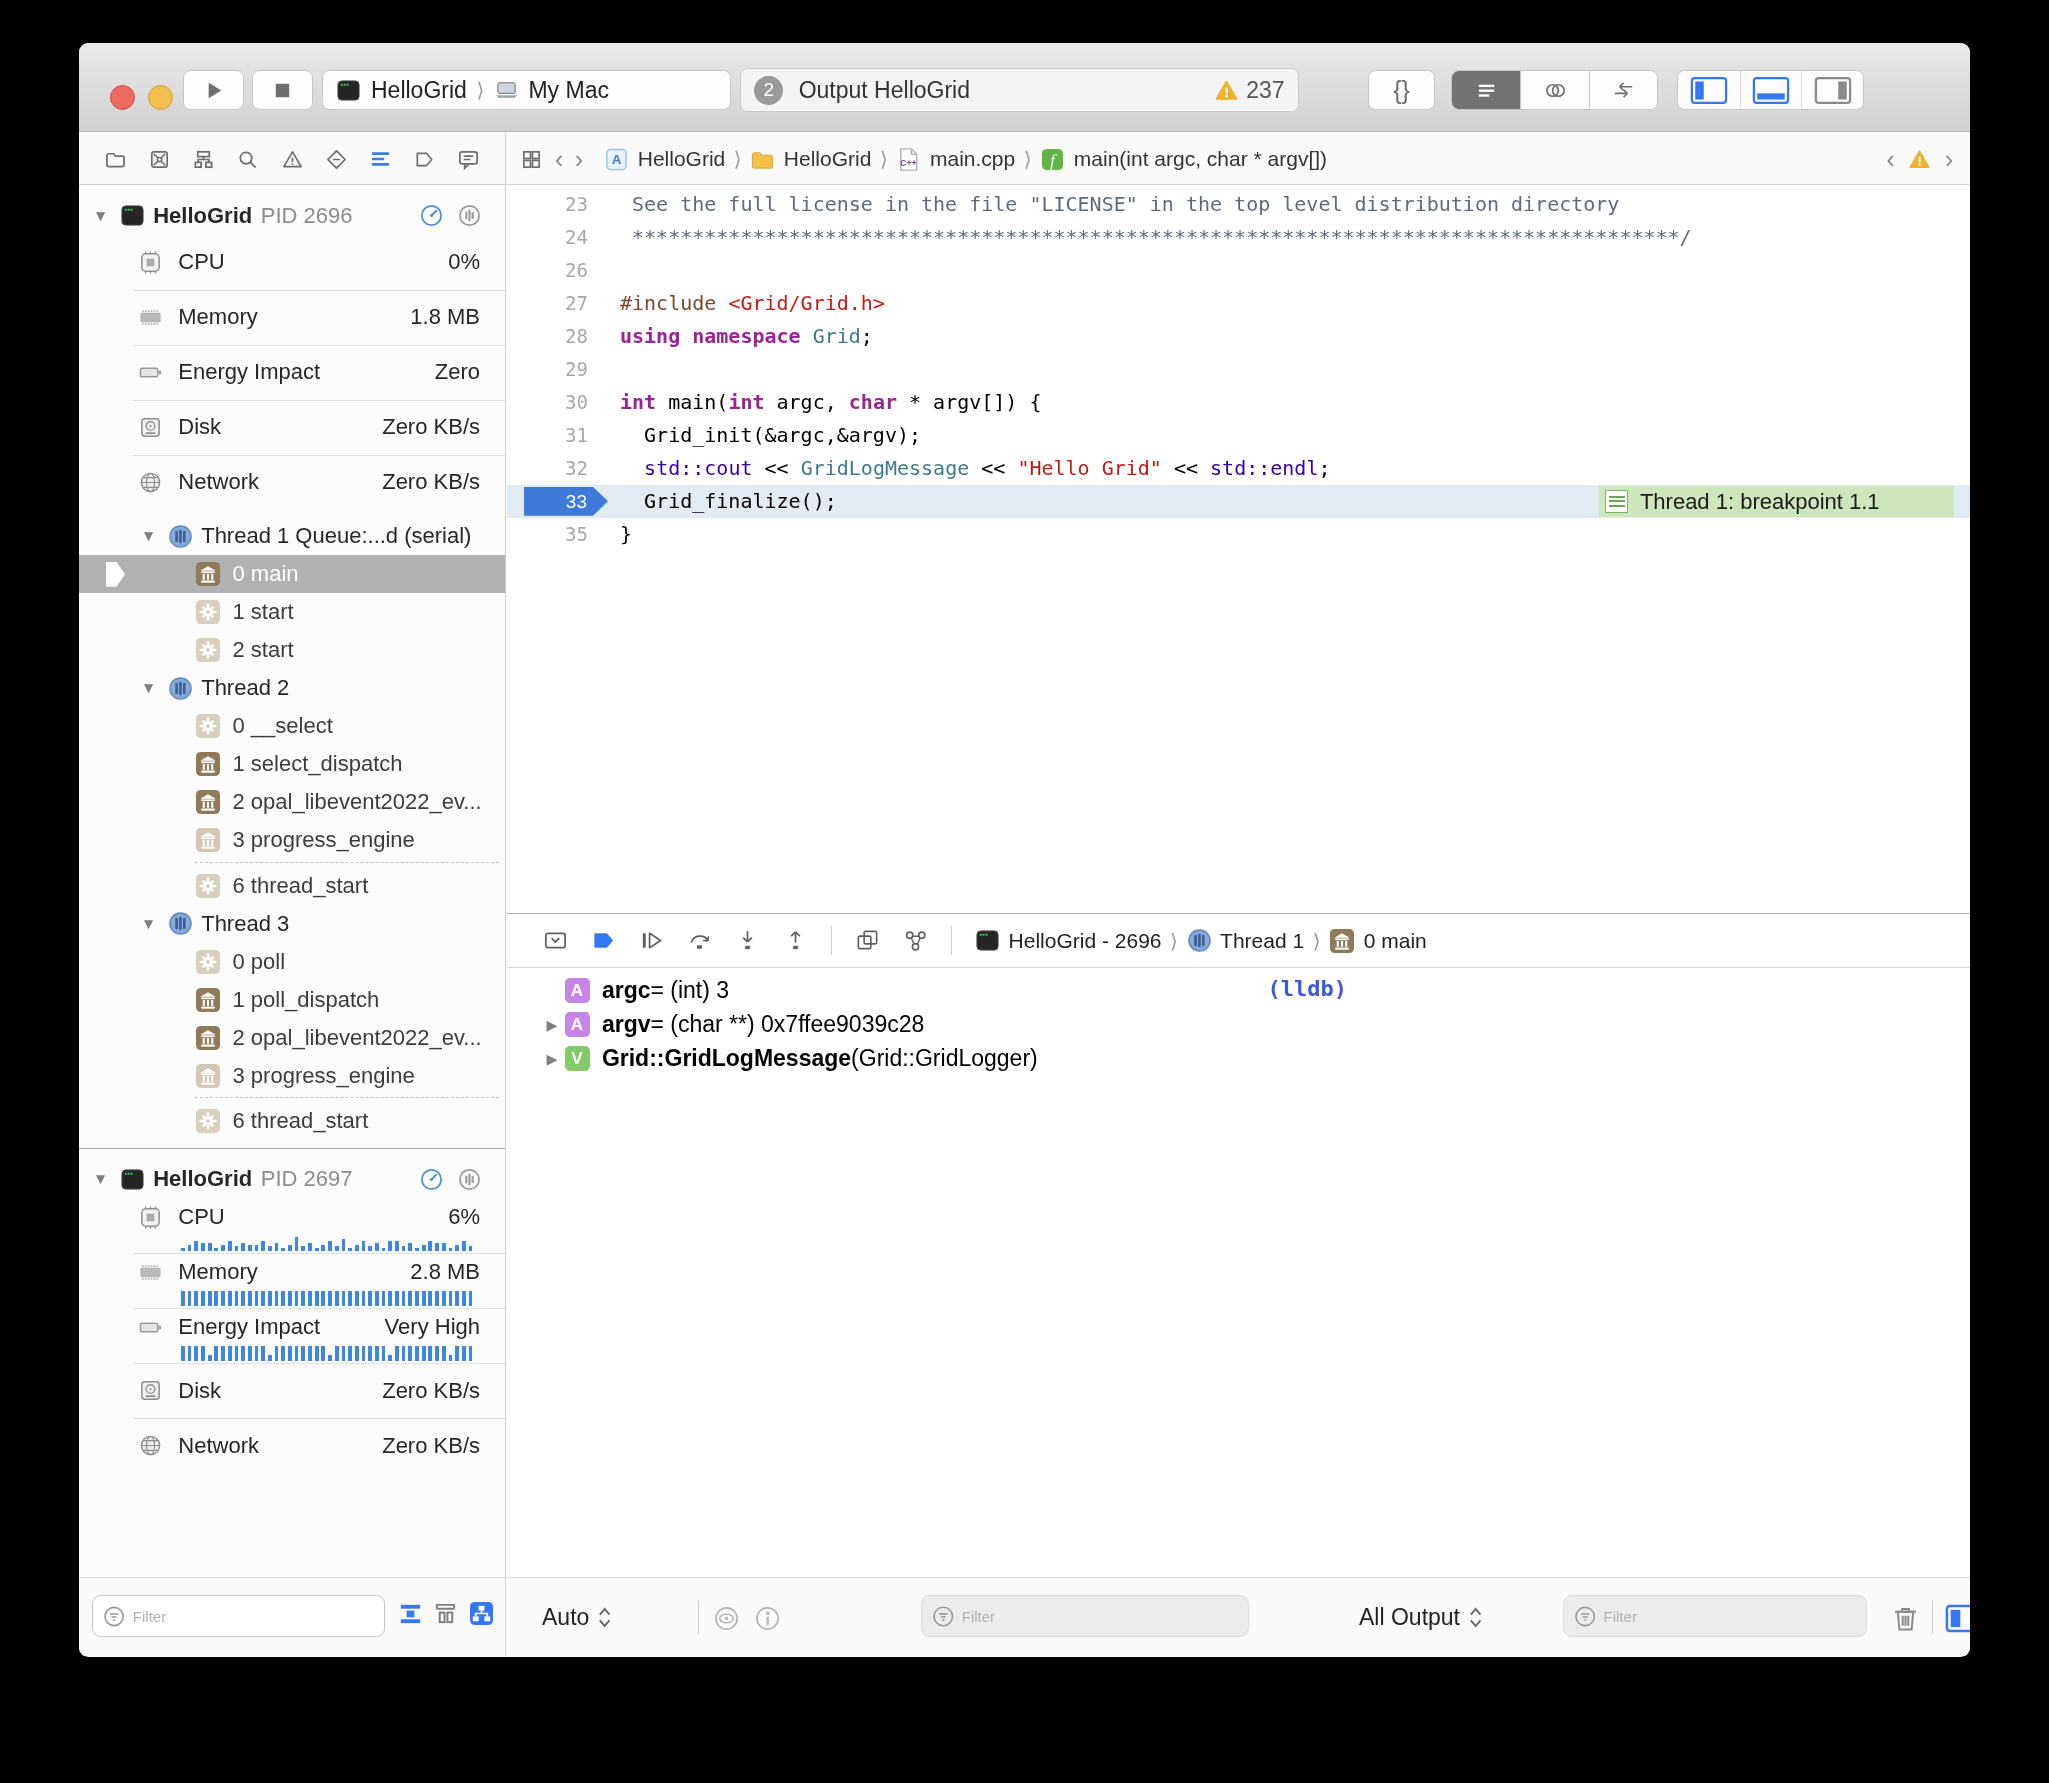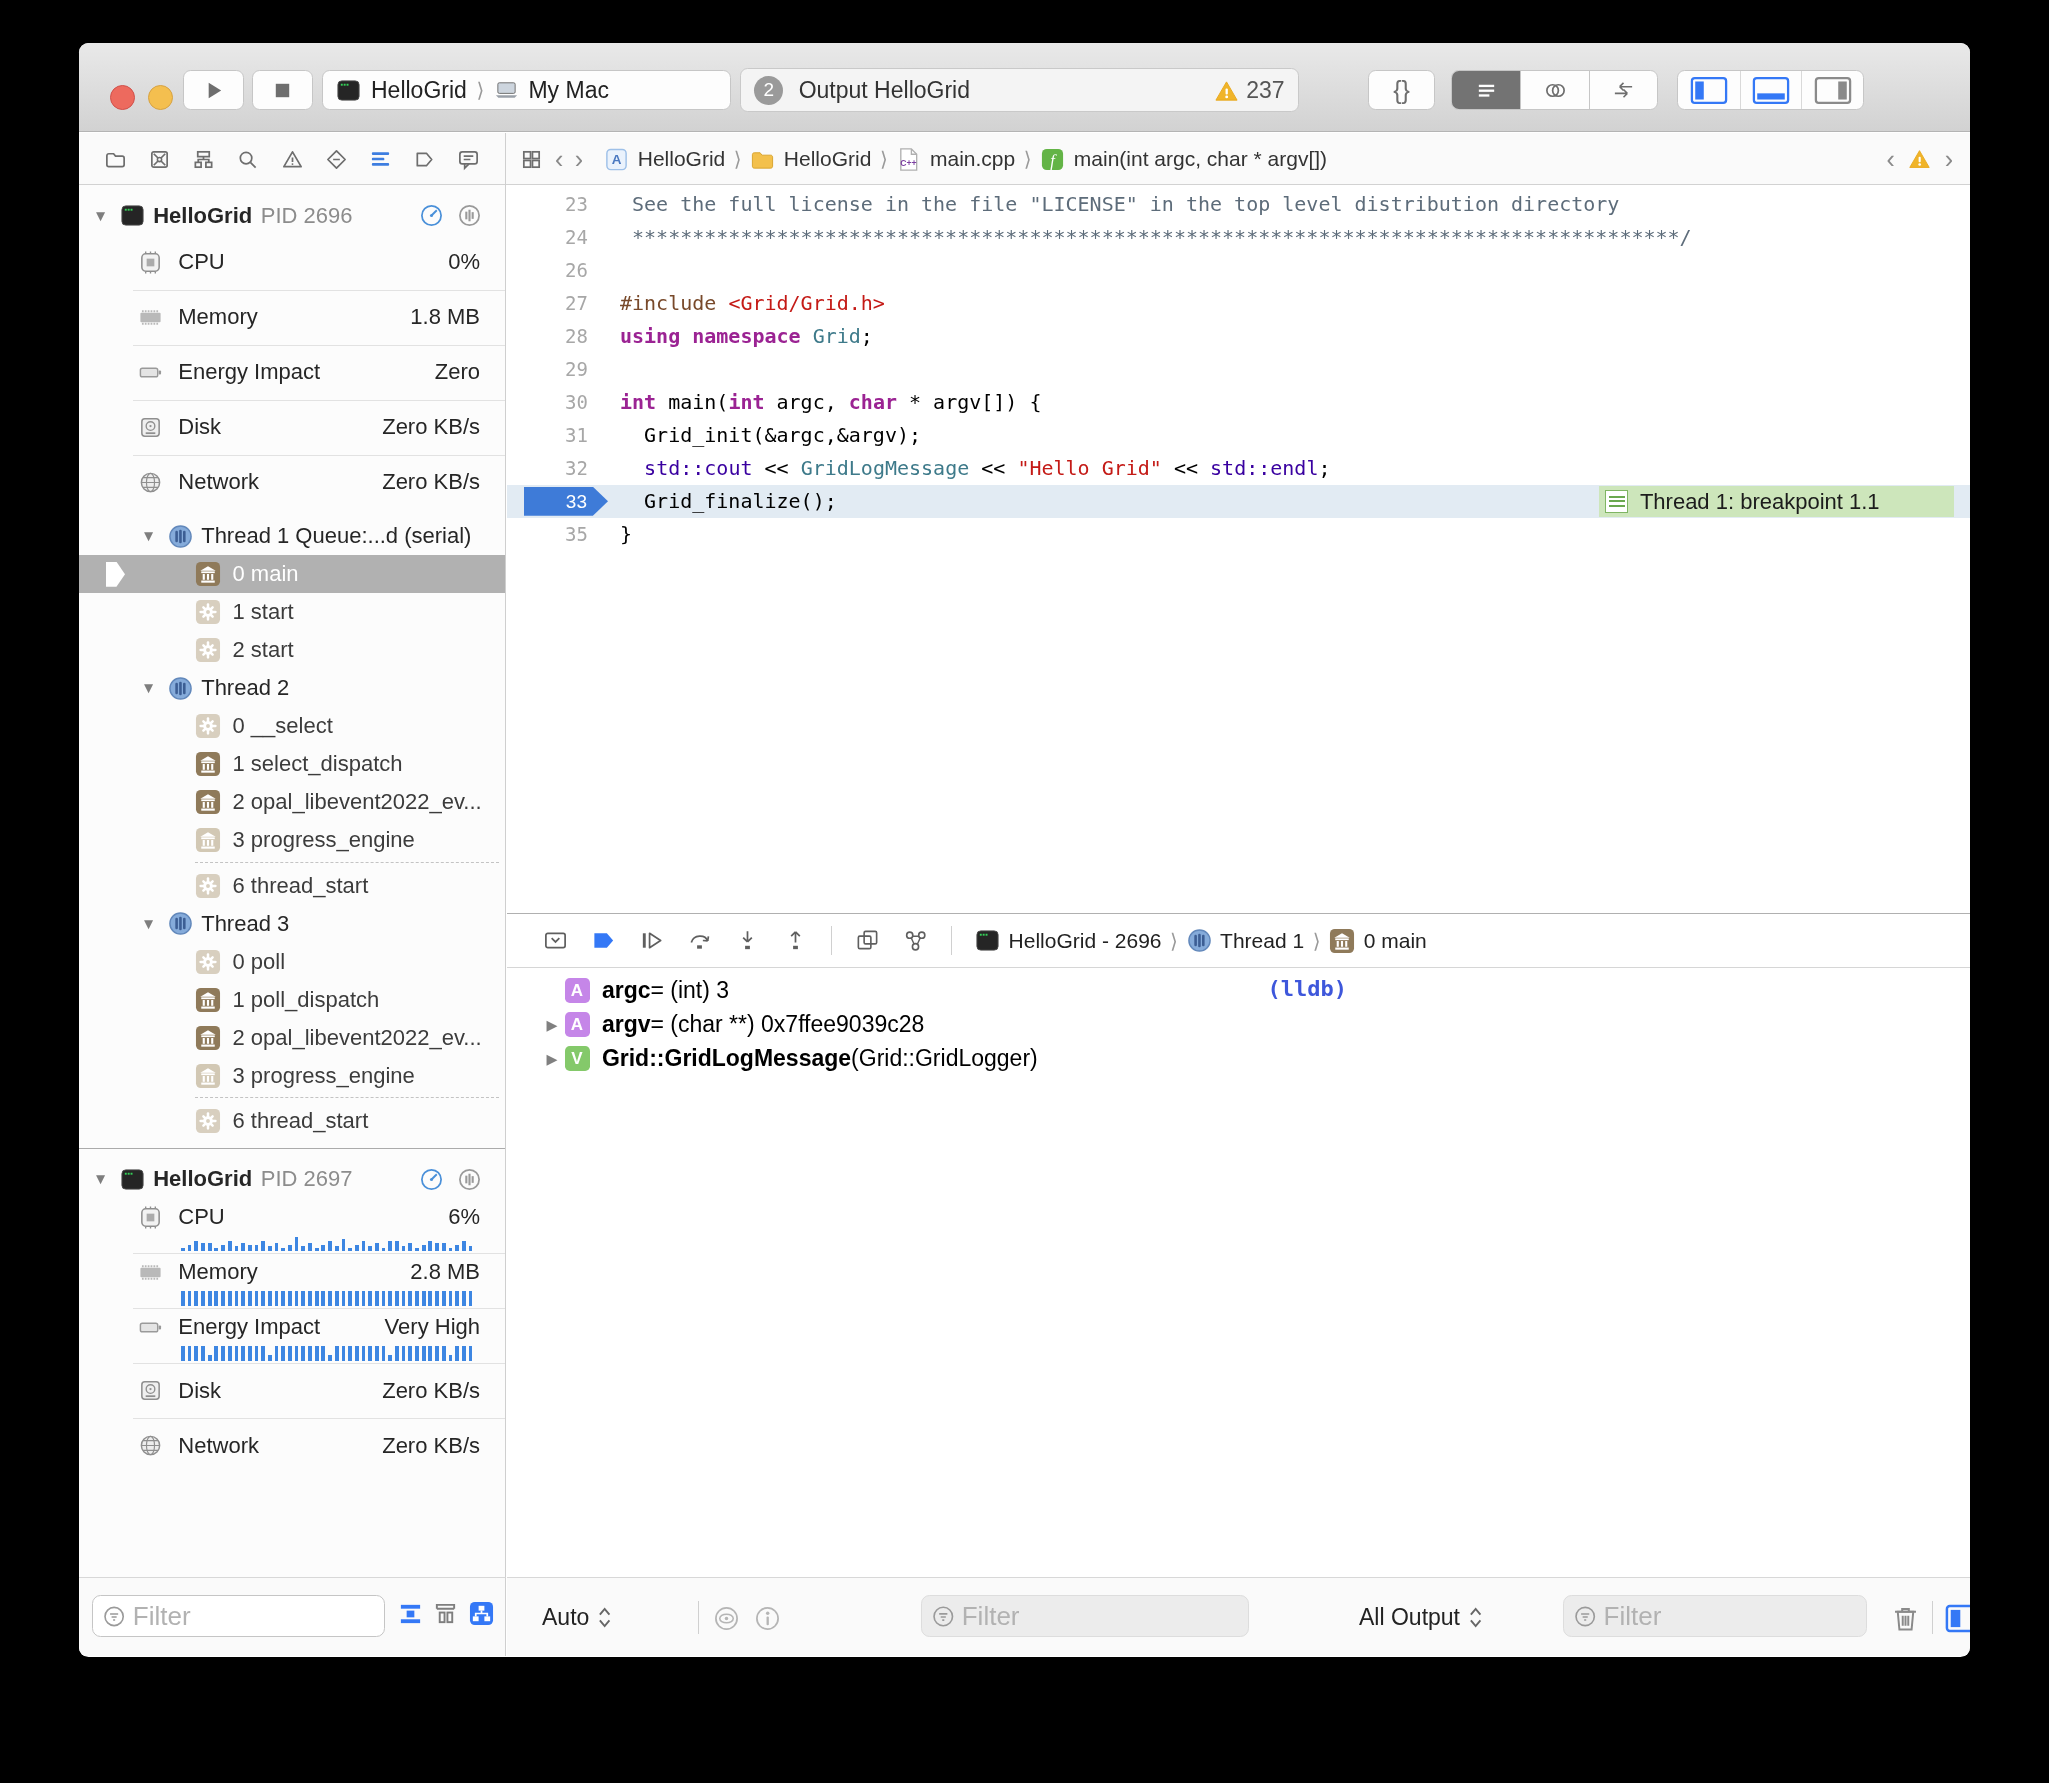--- a/index.html
+++ b/index.html
@@ -14,21 +14,21 @@
   .tb-btn { position:absolute; top:27px; height:40px; background:#fdfdfd; border:1px solid #c6c6c6;
             border-radius:7.6px; display:flex; align-items:center; justify-content:center; color:#6e6e6e; }
   .scheme { position:absolute; left:243px; top:27px; width:409px; height:40px; background:#fdfdfd;
             border:1px solid #c6c6c6; border-radius:7.6px; display:flex; align-items:center; gap:9.6px;
             padding:0 13.4px; font-size:23px; color:#222; }
   .status { position:absolute; left:661px; top:25px; width:559px; height:44px; background:#f4f4f4;
             border:1px solid #c9c9c9; border-radius:7.6px; display:flex; align-items:center;
             padding:0 13.4px; font-size:23px; color:#333; }
   .badge2 { width:29px; height:29px; border-radius:50%; background:#9a9a9a; color:#fff; font-size:19px;
             display:flex; align-items:center; justify-content:center; margin-right:15.3px; flex:none; }
-  .warnbox { margin-left:auto; display:flex; align-items:flex-end; gap:7.6px; color:#555; }
+  .warnbox { margin-left:auto; display:flex; align-items:center; gap:7.6px; color:#555; }
   .seg { position:absolute; left:1372px; top:27px; width:207px; height:40px; background:#fdfdfd;
          border:1px solid #c6c6c6; border-radius:7.6px; display:flex; overflow:hidden; }
   .seg > div { width:69px; display:flex; align-items:center; justify-content:center; }
   .seg > div + div { border-left:1px solid #c6c6c6; }
   .seg .sel { background:#737373; }
   .panels { position:absolute; left:1598px; top:27px; width:187px; height:40px; display:flex; gap:0;
             background:#fdfdfd; border:1px solid #c6c6c6; border-radius:7.6px; overflow:hidden;}
   .panels > div { width:62px; display:flex; align-items:center; justify-content:center; }
   .panels > div + div { border-left:1px solid #d9d9d9; }
 
@@ -74,21 +74,21 @@
   .dashafter { margin-bottom:7.6px; }
   .dashafter::after { content:""; position:absolute; left:116px; right:5.7px; bottom:-3.8px; border-bottom:1.9px dashed #c3c3c3; }
   .sectsep { height:1px; background:#ababab; margin:7.6px 0 5.7px 0; }
   .disc { color:#7e7e7e; font-size:15.3px; width:21px; text-align:center; flex:none;}
   .proc .disc { margin-left:-23px; }
 
   .sb-bottom { position:absolute; left:0; top:1534px; width:427px; height:79px; background:#fafafa;
                border-top:1px solid #d8d8d8; border-right:1px solid #cfcfcf; }
   .filterfield { position:absolute; top:17px; height:42px; background:#fff; border:1px solid #c5c5c5;
                  border-radius:8.6px; display:flex; align-items:center; padding:0 9.6px; gap:7.6px; }
-  .filterfield input { border:none; outline:none; background:transparent; font-size:26px; width:100%;
+  .filterfield input { border:none; outline:none; background:transparent; font-size:15px; width:100%;
                        font-family:"Liberation Sans",sans-serif; color:#333; }
   .filterfield input::placeholder { color:#b2b2b2; }
   .filterfield.gray { background:#ececec; border:1px solid #ddd; }
   .sb-bottom-icons { position:absolute; right:11.5px; top:23px; display:flex; gap:10.5px; }
 
   
   .editor { position:absolute; left:428px; top:142px; width:1463px; height:727px; background:#fff; overflow:hidden; }
   .code-line { display:flex; height:33px; line-height:33px; font-family:"DejaVu Sans Mono",monospace;
                font-size:20px; position:relative; white-space:pre; }
   .code-line:first-child { margin-top:2.9px; }

